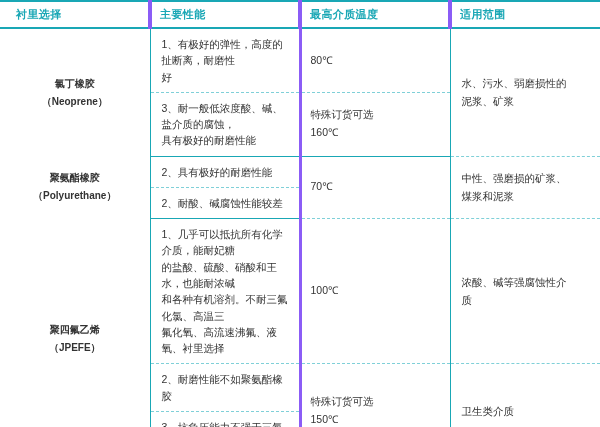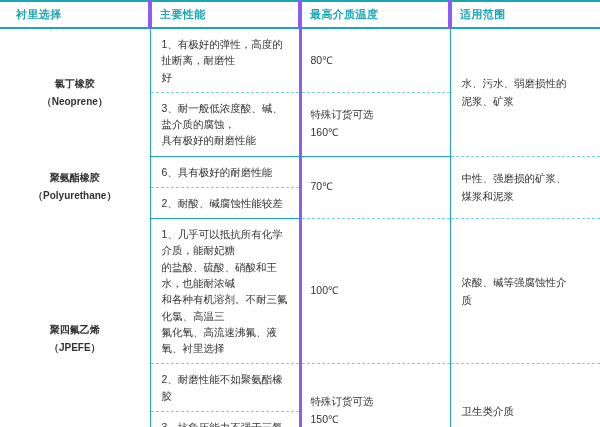--- a/index.html
+++ b/index.html
@@ -141,21 +141,21 @@
             <span class="temp-line">特殊订货可选</span>
             <span class="temp-line">160℃</span>
           </td>
         </tr>
         <tr class="sub-top">
           <td class="col-name" rowspan="2">
             <span class="nm-line">聚氨酯橡胶</span>
             <span class="nm-line">（Polyurethane）</span>
           </td>
           <td class="col-perf">
-            <span class="perf-line">6、具有极好的耐磨性能</span>
+            <span class="perf-line">2、具有极好的耐磨性能</span>
           </td>
           <td class="col-temp" rowspan="2">
             <span class="temp-line">70℃</span>
           </td>
           <td class="col-scope" rowspan="2">
             <span class="scope-line">中性、强磨损的矿浆、</span>
             <span class="scope-line">煤浆和泥浆</span>
           </td>
         </tr>
         <tr class="group-end">

